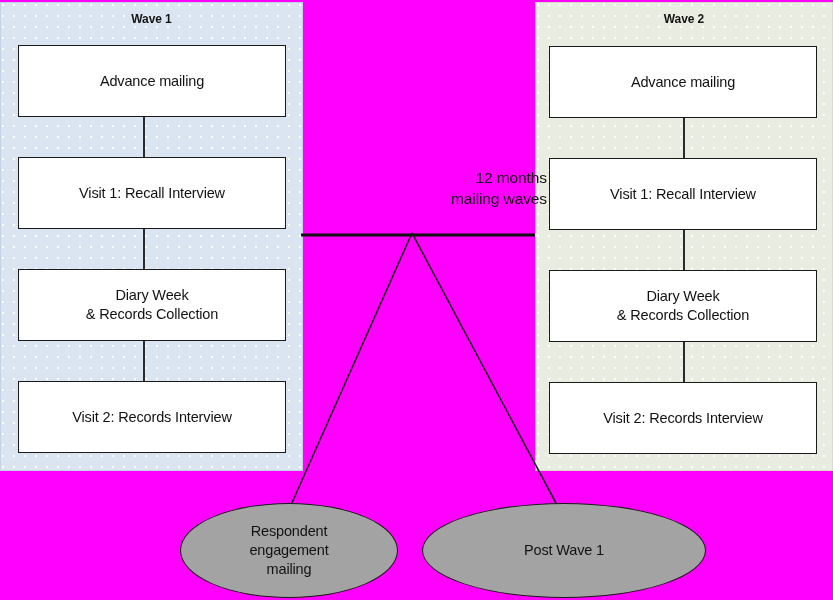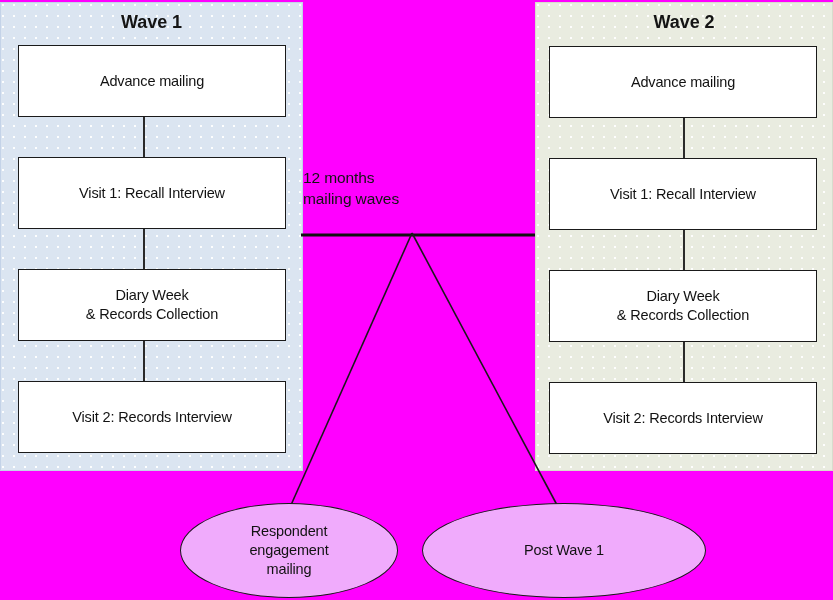--- a/index.html
+++ b/index.html
@@ -44,21 +44,21 @@
     background-size: 11px 11px;
     border-color: #d8dccd;
   }
 
   .wave-title {
     position: absolute;
     top: 9px;
     left: 0;
     right: 0;
     text-align: center;
-    font-size: 18px;
+    font-size: 12px;
     font-weight: bold;
     color: #141414;
     letter-spacing: -0.1px;
   }
 
   
   .proc-box {
     position: absolute;
     box-sizing: border-box;
     background: #ffffff;
@@ -80,42 +80,43 @@
     width: 2px;
     background: #2a2a2a;
   }
 
   
   #center-label {
     position: absolute;
     left: 303px;
     top: 168px;
     width: 232px;
-    text-align: left;
+    text-align: right;
     font-size: 15.5px;
     color: #141414;
     line-height: 1.34;
     letter-spacing: -0.1px;
+    padding-left: 12px;
   }
 
   
   #connector-svg {
     position: absolute;
     left: 0;
     top: 0;
     width: 833px;
     height: 600px;
     pointer-events: none;
   }
 
   
   .ellipse {
     position: absolute;
     box-sizing: border-box;
-    background: #f0abfc;
+    background: #a3a3a3;
     border: 1.4px solid #1a1a1a;
     border-radius: 50%;
     display: flex;
     align-items: center;
     justify-content: center;
     text-align: center;
     font-size: 14.5px;
     color: #121212;
     line-height: 1.3;
     letter-spacing: -0.15px;

